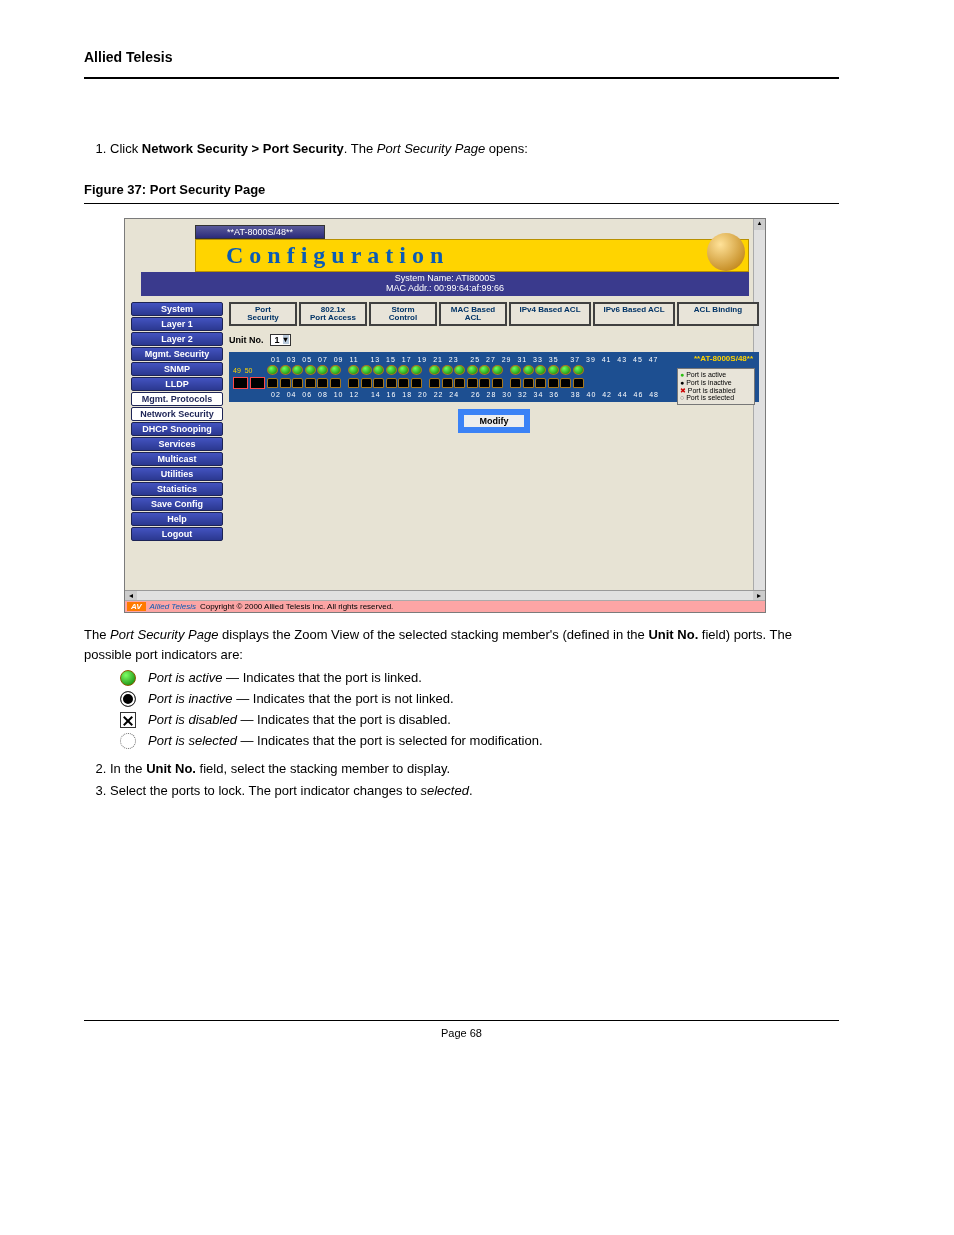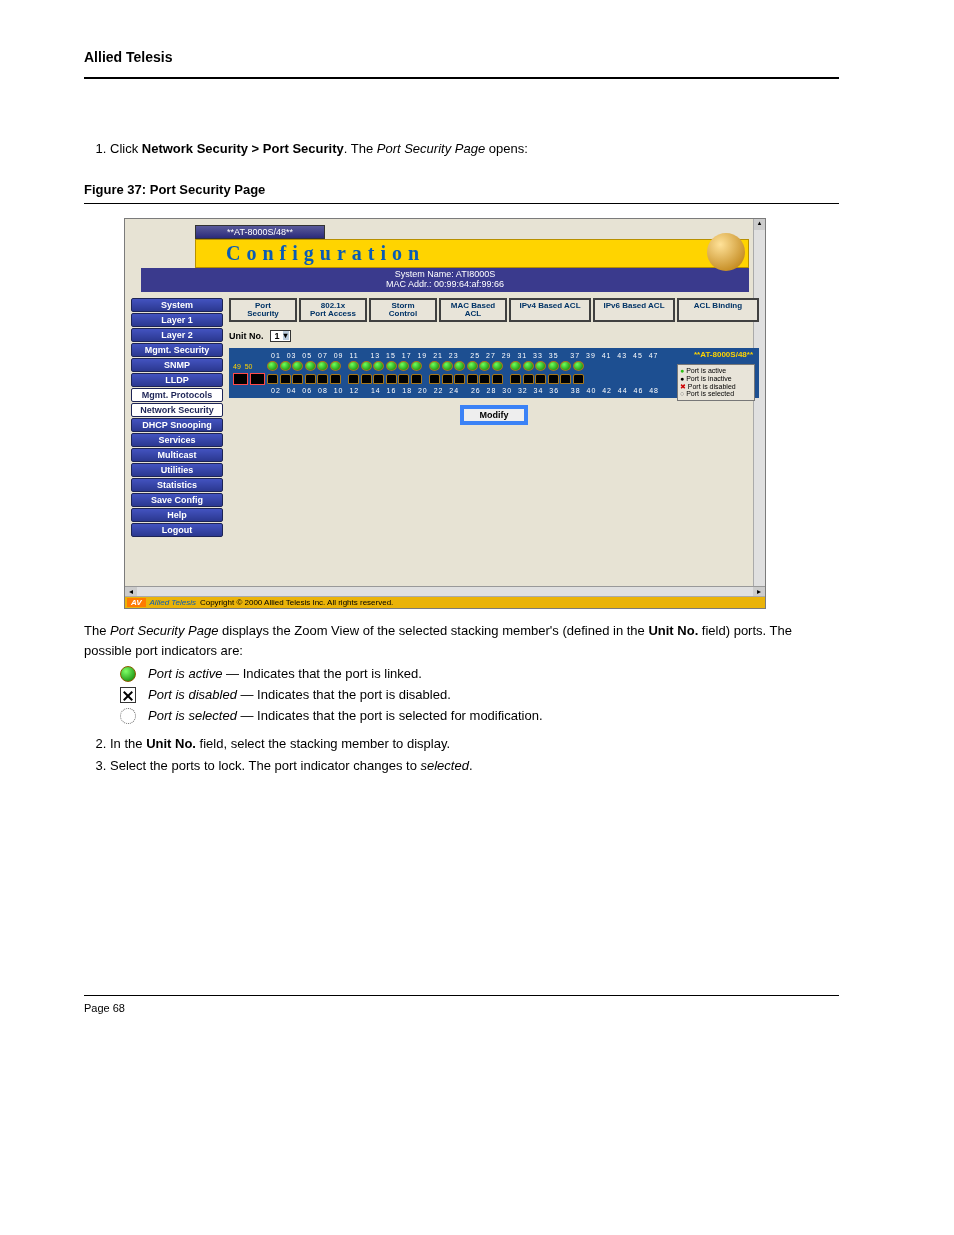--- a/index.html
+++ b/index.html
@@ -52,21 +52,21 @@
   }
   .yellowbar {
     background: #ffd400;
     border: 1px solid #b89000;
     margin: 0 16px 0 70px;
     padding: 2px 0;
     text-align: left;
   }
   .yellowbar .cfg {
     font-family: "Times New Roman", serif;
-    font-size: 20px;
+    font-size: 24px;
     letter-spacing: 6px;
     color: #0a5bb5;
     font-weight: bold;
     padding-left: 30px;
   }
   .sysline {
     background: #3a3a8d;
     color: #fff;
     font-size: 9px;
     text-align: center;
@@ -119,47 +119,47 @@
   .port.active { background: radial-gradient(circle at 35% 30%, #6fff5a, #0a7a00); border-radius: 50%; }
   .uplink { width: 14px; height: 10px; background: #000; border: 1px solid #ff4a4a; margin-right: 2px; }
   .legendbox { width: 72px; background: #e8e4d9; color: #000; font-size: 7px; padding: 2px; border: 1px solid #777;
                position: absolute; right: 4px; top: 16px; line-height: 1.1; }
   .legendbox div::before { content: "● "; }
   .legendbox .g::before { color: #2bbf12; }
   .legendbox .k::before { color: #000; }
   .legendbox .x::before { content: "✖ "; color: #c00; }
   .legendbox .o::before { content: "○ "; color: #777; }
 
-  .modbtn { display: block; margin: 7px auto 0 auto; background: #eee; border: 4px solid #3b82f6;
+  .modbtn { display: block; margin: 7px auto 0 auto; background: #eee; border: 6px solid #3b82f6;
             font-size: 9px; font-weight: bold; padding: 1px 10px; width: 40px; text-align: center; }
 
   .hscroll { display: flex; background: #e0e0e0; border-top: 1px solid #999; margin-top: 48px;}
   .hscroll .ar { width: 12px; text-align: center; background: #ccc; font-size: 8px; }
   .hscroll .track { flex: 1; }
 
-  .footerbar { display: flex; align-items: center; background: #eab308; border-top: 1px solid #aaa; font-size: 8px; padding: 1px 2px;}
+  .footerbar { display: flex; align-items: center; background: #fca5a5; border-top: 1px solid #aaa; font-size: 8px; padding: 1px 2px;}
   .footerbar .logo { background: #ff7a00; color: #fff; font-weight: bold; padding: 0 4px; margin-right: 4px; font-style: italic; }
   .footerbar .brand { color: #0a5bb5; font-style: italic; margin-right: 4px; }
 
   .vscroll { position: absolute; right: 0; top: 0; bottom: 0; width: 11px; background: #e0e0e0; border-left: 1px solid #aaa; }
   .vscroll .up, .vscroll .dn { position: absolute; left: 0; width: 11px; height: 11px; background: #ccc; text-align: center; font-size: 7px; }
   .vscroll .up { top: 0; } .vscroll .dn { bottom: 0; }
 
   .after { font-size: 13px; margin-top: 12px; line-height: 1.5; }
   .indic-list { margin: 6px 0 10px 36px; font-size: 13px; }
   .indic-list .row { display: flex; gap: 12px; margin: 5px 0; }
   .ico { width: 14px; height: 14px; display: inline-block; border: 1px solid #333; flex: 0 0 14px; }
   .ico.green { background: radial-gradient(circle at 35% 30%, #7fff66, #067a00); border-radius: 50%; border-color: #8a5a00; }
   .ico.black { background: #000; border-radius: 50%; box-shadow: inset 0 0 0 2px #fff; }
   .ico.dis { background: #fff; position: relative; }
   .ico.dis::before, .ico.dis::after { content: ""; position: absolute; left: 1px; right: 1px; top: 50%; border-top: 2px solid #000; }
   .ico.dis::before { transform: rotate(45deg); } .ico.dis::after { transform: rotate(-45deg); }
   .ico.sel { border-radius: 50%; border: 1.5px dotted #666; background: #fff; }
 
-  .pgfoot { font-size: 11px; margin-top: 220px; border-top: 1px solid #000; padding-top: 6px; }
+  .pgfoot { text-align: center; font-size: 11px; margin-top: 220px; border-top: 1px solid #000; padding-top: 6px; }
 </style>
 </head>
 <body>
 
 <div class="page">
   <div class="header">
     <div>Allied Telesis</div>
   </div>
 
   <ol class="main-steps">
@@ -332,20 +332,24 @@
   <div class="after">
     <span>The </span><span class="i">Port Security Page</span><span> displays the Zoom View of the selected stacking member's (defined in the </span><span class="b">Unit No.</span><span> field) ports. The possible port indicators are:</span>
   </div>
 
   <div class="indic-list">
     <div class="row">
       <span class="ico green"></span>
       <span><span class="i">Port is active</span><span> — Indicates that the port is linked.</span></span>
     </div>
     <div class="row">
+      <span class="ico black"></span>
+      <span><span class="i">Port is inactive</span><span> — Indicates that the port is not linked.</span></span>
+    </div>
+    <div class="row">
       <span class="ico dis"></span>
       <span><span class="i">Port is disabled</span><span> — Indicates that the port is disabled.</span></span>
     </div>
     <div class="row">
       <span class="ico sel"></span>
       <span><span class="i">Port is selected</span><span> — Indicates that the port is selected for modification.</span></span>
     </div>
   </div>
 
   <ol class="main-steps" start="2">

